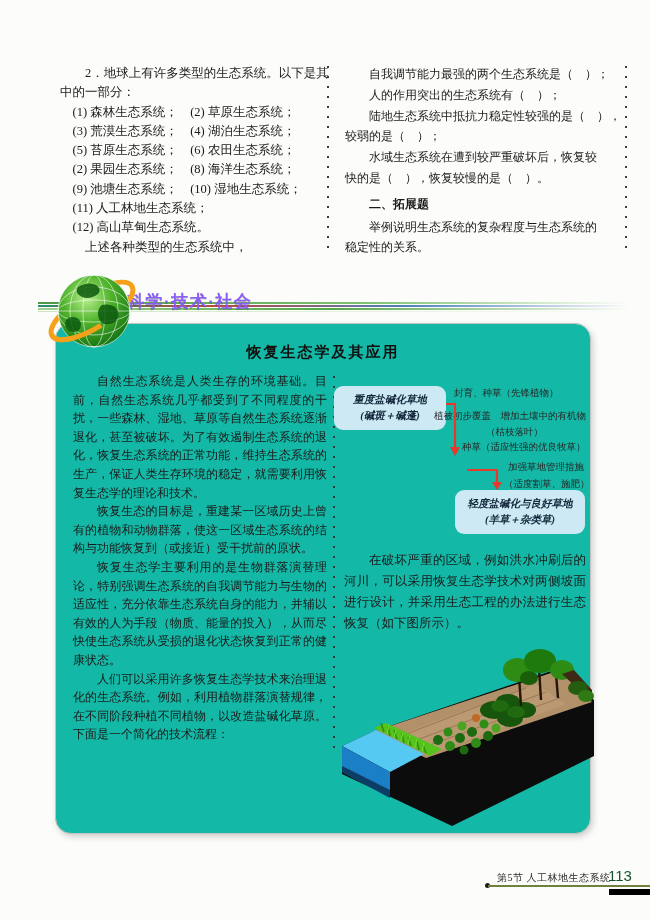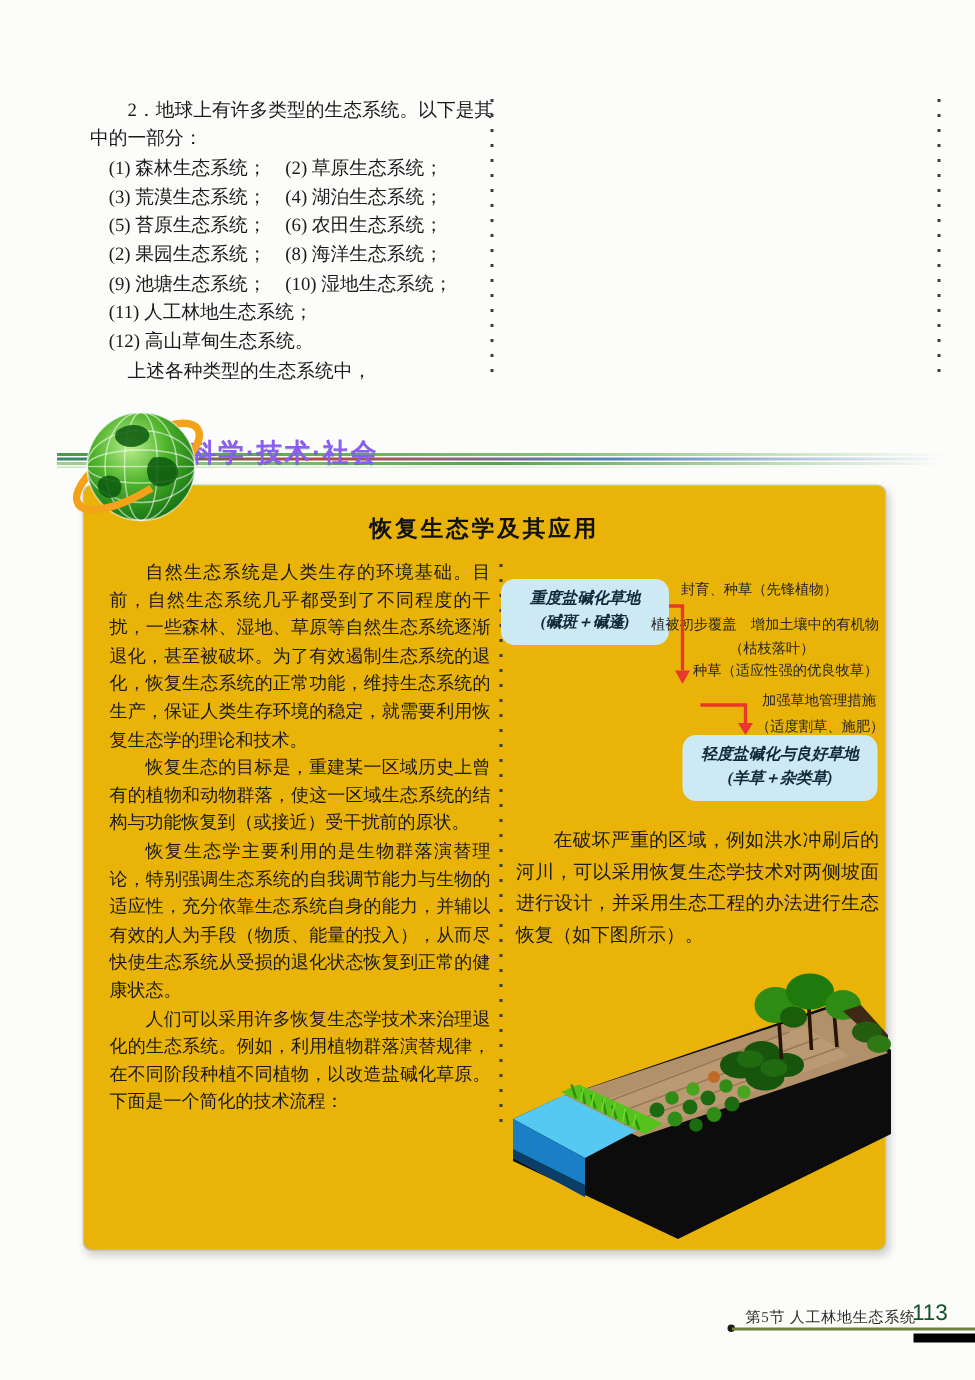--- a/index.html
+++ b/index.html
@@ -19,22 +19,22 @@
   .stripe{position:absolute;left:0;width:100%;}
   .s1{top:0;height:2px;background:linear-gradient(to right,#4c9a45,#7cc36f 55%,rgba(124,195,111,0));}
   .s2{top:3px;height:2px;background:linear-gradient(to right,#2f8c6e,#b84a43 30%,#4f81bd 62%,rgba(79,129,189,0));}
   .s3{top:6px;height:2px;background:linear-gradient(to right,#9fd08f,#55a64b 50%,rgba(90,168,79,0));}
   .s4{top:9px;height:1px;background:linear-gradient(to right,#c9e5c0,rgba(201,229,192,0));}
   .hdr-title{position:absolute;left:127px;top:290px;font-size:17px;font-weight:bold;
              color:#8b5cf6;letter-spacing:1.5px;font-family:"Liberation Sans",sans-serif;
              text-shadow:0 1px 0 rgba(0,60,0,.25);z-index:4;}
   .globe{position:absolute;left:40px;top:261px;width:104px;height:100px;z-index:5;}
   
-  .sts-box{position:absolute;left:55px;top:323px;width:534px;height:509px;background:#eab308;
-           border:1.5px solid #c3c3c1;border-radius:6px;box-shadow:2px 3px 6px rgba(0,0,0,.18);}
+  .sts-box{position:absolute;left:55px;top:323px;width:534px;height:509px;background:#14b8a6;
+           border:1.5px solid #c3c3c1;border-radius:16px;box-shadow:2px 3px 6px rgba(0,0,0,.18);}
   .sts-inner{position:absolute;inset:0;}
   .box-title{position:absolute;left:0;right:0;top:19px;text-align:center;
              font-size:15px;font-weight:bold;letter-spacing:2px;color:#111;}
   .box-left{position:absolute;left:17px;top:48px;width:254px;}
   .box-left p{margin:0;font-size:12px;line-height:18.6px;text-align:justify;text-indent:2em;}
   .inner-dots{left:277px;top:52px;height:372px;}
   .side-par{position:absolute;left:288px;top:226px;width:242px;
             font-size:12.5px;line-height:21px;text-align:justify;text-indent:2em;}
   
   .fc-node{position:absolute;background:#cde9f4;border-radius:9px;box-sizing:border-box;
@@ -76,20 +76,32 @@
       <div class="ex-line">　(2) 果园生态系统；　(8) 海洋生态系统；</div>
       <div class="ex-line">　(9) 池塘生态系统；　(10) 湿地生态系统；</div>
       <div class="ex-line">　(11) 人工林地生态系统；</div>
       <div class="ex-line">　(12) 高山草甸生态系统。</div>
       <div class="ex-line">　　上述各种类型的生态系统中，</div>
     </div>
 
   <div class="vdots" style="left:327px;top:66px;height:186px;"></div>
   <div class="vdots" style="left:625px;top:66px;height:186px;"></div>
 
+  <div class="ex-col ex-right">
+
+  <div class="ex-line">　　自我调节能力最强的两个生态系统是（　）；</div>
+      <div class="ex-line">　　人的作用突出的生态系统有（　）；</div>
+      <div class="ex-line">　　陆地生态系统中抵抗力稳定性较强的是（　），</div>
+      <div class="ex-line">较弱的是（　）；</div>
+      <div class="ex-line">　　水域生态系统在遭到较严重破坏后，恢复较</div>
+      <div class="ex-line">快的是（　），恢复较慢的是（　）。</div>
+      <div class="ex-line">　　二、拓展题</div>
+      <div class="ex-line">　　举例说明生态系统的复杂程度与生态系统的</div>
+      <div class="ex-line">稳定性的关系。</div>
+    </div>
 
   <div class="stripes">
     <div class="stripe s1"></div>
     <div class="stripe s2"></div>
     <div class="stripe s3"></div>
     <div class="stripe s4"></div>
   </div>
 
   <svg class="globe" viewBox="0 0 104 100">
     <defs>

